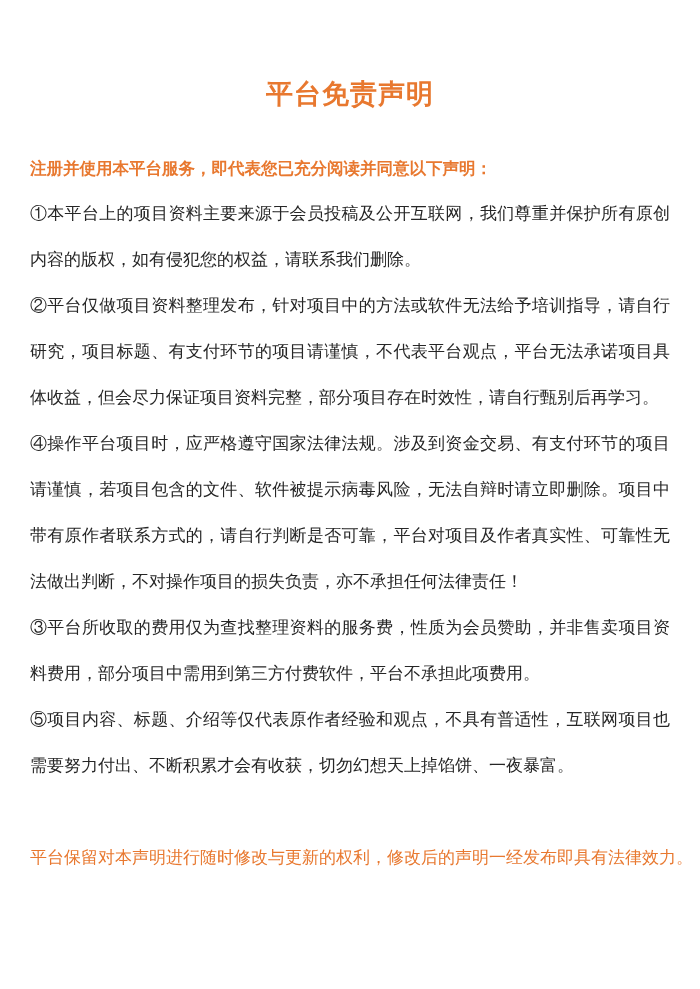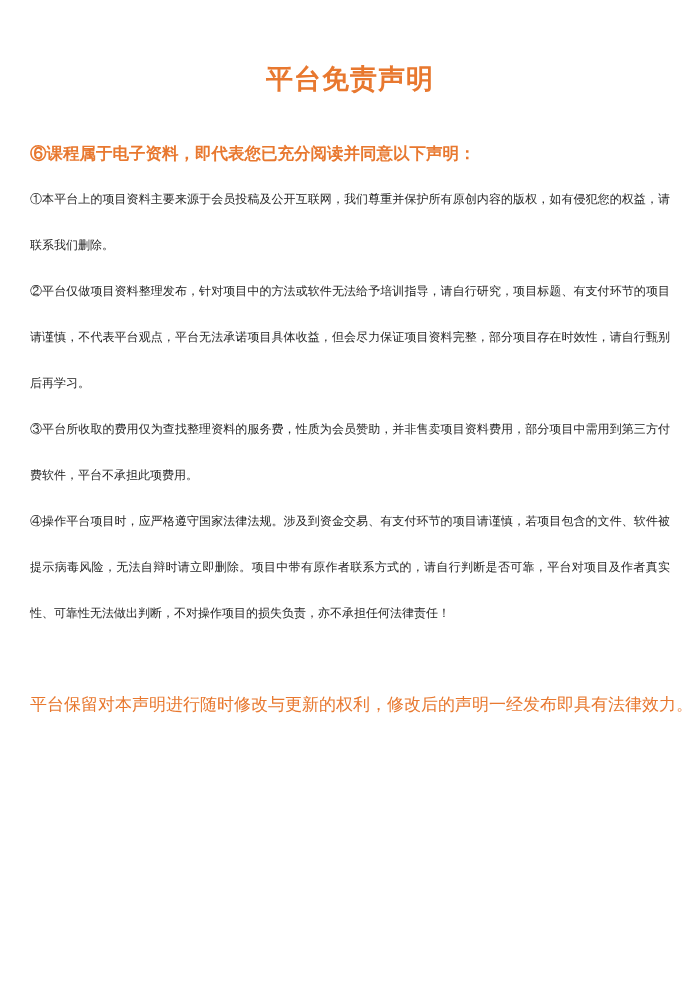--- a/index.html
+++ b/index.html
@@ -18,21 +18,21 @@
     font-family: "Liberation Sans", sans-serif;
     overflow: hidden;
   }
   .doc {
     box-sizing: border-box;
     width: 700px;
     height: 989px;
     padding: 0 30px;
   }
   .title {
-    margin: 0;
+    margin: 15px;
     padding-top: 62px;
     text-align: center;
     font-size: 27px;
     line-height: 34px;
     font-weight: bold;
     color: var(--accent);
     letter-spacing: 1px;
   }
   .intro {
     margin: 34px 0 0 0;
@@ -40,21 +40,21 @@
     line-height: 46px;
     font-weight: bold;
     color: var(--accent);
     text-align: left;
   }
   .clauses {
     margin: 0;
   }
   .clause {
     margin: 0;
-    font-size: 12px;
+    font-size: 17px;
     line-height: 46px;
     font-weight: normal;
     color: var(--text);
     text-align: justify;
     text-justify: inter-character;
   }
   .footer-note {
     margin: 46px 0 0 0;
     font-size: 17px;
     line-height: 46px;
@@ -63,23 +63,24 @@
     white-space: nowrap;
     text-align: left;
   }
 </style>
 </head>
 <body>
 
 <div class="doc">
   <h1 class="title">平台免责声明</h1>
 
-  <p class="intro">⑥课程属于电子资料，即代表您已充分阅读并同意以下声明：</p>
+  <p class="intro">注册并使用本平台服务，即代表您已充分阅读并同意以下声明：</p>
 
   <div class="clauses">
     <p class="clause">①本平台上的项目资料主要来源于会员投稿及公开互联网，我们尊重并保护所有原创内容的版权，如有侵犯您的权益，请联系我们删除。</p>
     <p class="clause">②平台仅做项目资料整理发布，针对项目中的方法或软件无法给予培训指导，请自行研究，项目标题、有支付环节的项目请谨慎，不代表平台观点，平台无法承诺项目具体收益，但会尽力保证项目资料完整，部分项目存在时效性，请自行甄别后再学习。</p>
+    <p class="clause">④操作平台项目时，应严格遵守国家法律法规。涉及到资金交易、有支付环节的项目请谨慎，若项目包含的文件、软件被提示病毒风险，无法自辩时请立即删除。项目中带有原作者联系方式的，请自行判断是否可靠，平台对项目及作者真实性、可靠性无法做出判断，不对操作项目的损失负责，亦不承担任何法律责任！</p>
     <p class="clause">③平台所收取的费用仅为查找整理资料的服务费，性质为会员赞助，并非售卖项目资料费用，部分项目中需用到第三方付费软件，平台不承担此项费用。</p>
-    <p class="clause">④操作平台项目时，应严格遵守国家法律法规。涉及到资金交易、有支付环节的项目请谨慎，若项目包含的文件、软件被提示病毒风险，无法自辩时请立即删除。项目中带有原作者联系方式的，请自行判断是否可靠，平台对项目及作者真实性、可靠性无法做出判断，不对操作项目的损失负责，亦不承担任何法律责任！</p>
+    <p class="clause">⑤项目内容、标题、介绍等仅代表原作者经验和观点，不具有普适性，互联网项目也需要努力付出、不断积累才会有收获，切勿幻想天上掉馅饼、一夜暴富。</p>
   </div>
 
   <p class="footer-note">平台保留对本声明进行随时修改与更新的权利，修改后的声明一经发布即具有法律效力。</p>
 </div>
 
 </body></html>

